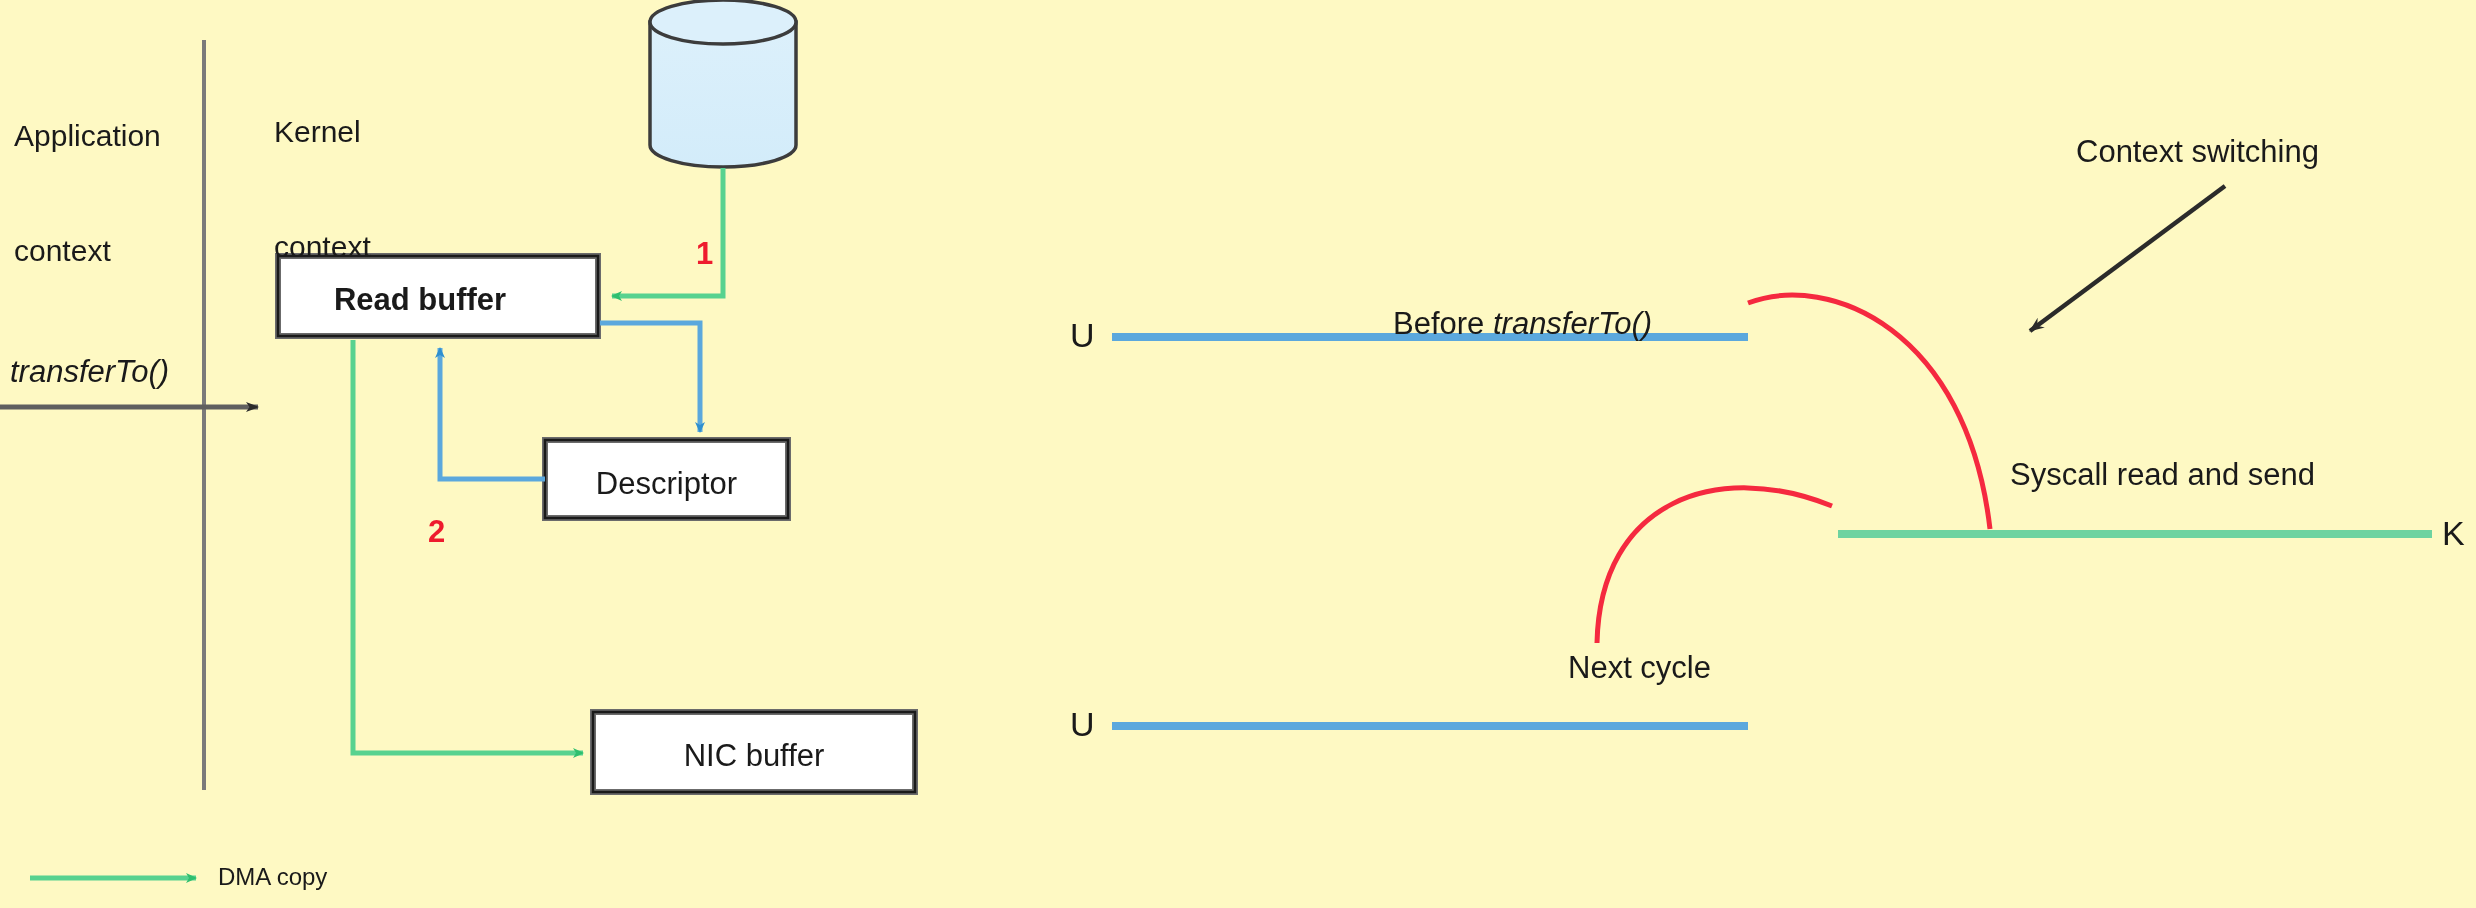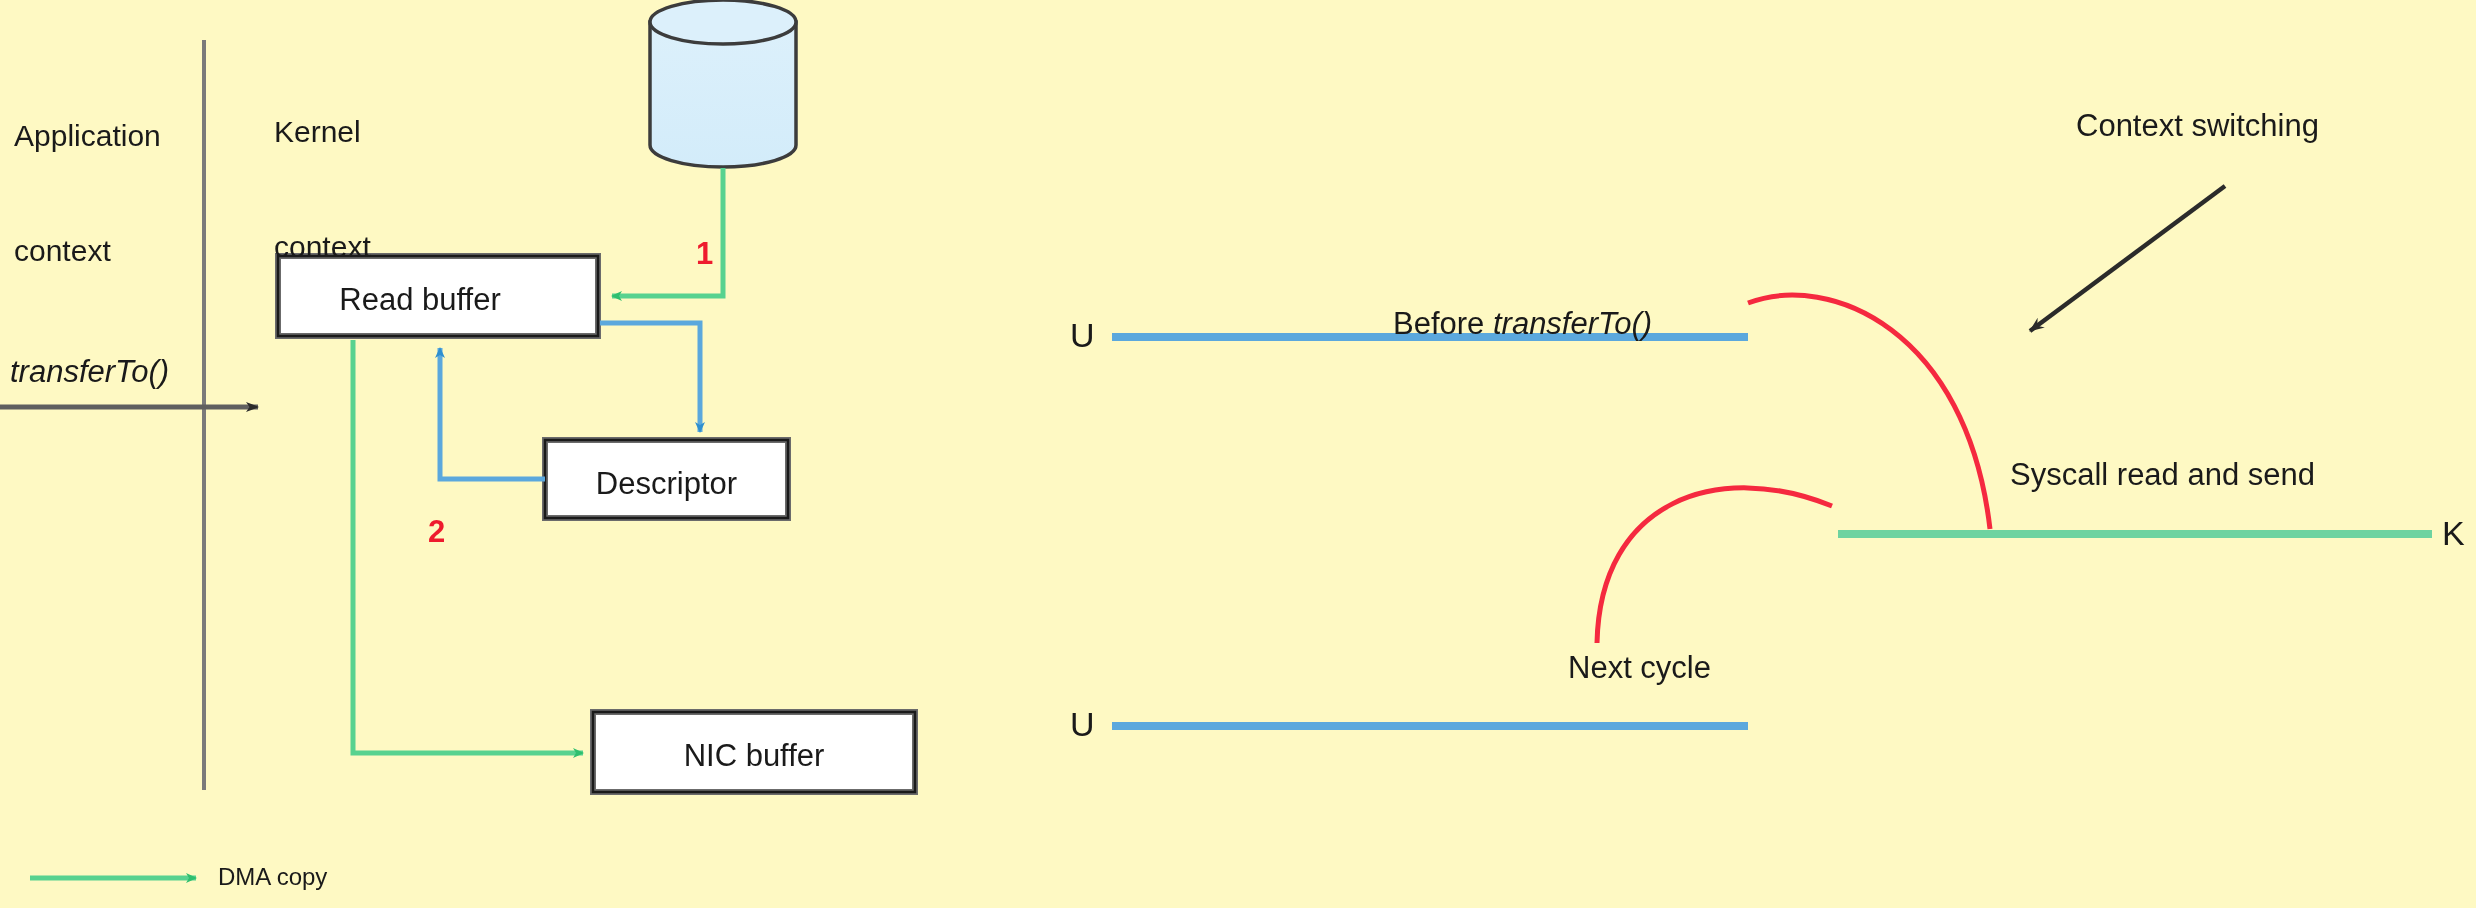--- a/index.html
+++ b/index.html
@@ -134,36 +134,36 @@
     <div>context</div>
   </div>
 
   <div class="lbl lbl-ctx" style="left:274px; top:36px;">
     <div>Kernel</div>
     <div>context</div>
   </div>
 
   <div class="lbl lbl-ital" style="left:10px; top:352px;">transferTo()</div>
 
-  <div class="lbl lbl-box" style="left:278px; top:280px; width:284px; text-align:center;">Read buffer</div>
+  <div class="lbl lbl-box" style="left:278px; top:280px; width:284px; text-align:center;font-weight:bold;">Read buffer</div>
 
   <div class="lbl lbl-box" style="left:593px; top:736px; width:322px; text-align:center;">NIC buffer</div>
 
   <div class="lbl lbl-box" style="left:545px; top:464px; width:243px; text-align:center;">Descriptor</div>
 
   <div class="lbl lbl-num" style="left:696px; top:234px;">1</div>
   <div class="lbl lbl-num" style="left:428px; top:512px;">2</div>
 
   <div class="lbl lbl-legend" style="left:218px; top:862px;">DMA copy</div>
 
   <div class="lbl lbl-ul" style="left:1070px; top:314px;">U</div>
   <div class="lbl lbl-ul" style="left:2442px; top:512px;">K</div>
   <div class="lbl lbl-ul" style="left:1070px; top:703px;">U</div>
 
   <div class="lbl lbl-note" style="left:1393px; top:272px;margin-top:32px;"><span>Before </span><span class="ital-run">transferTo()</span></div>
 
   <div class="lbl lbl-note" style="left:2010px; top:455px;text-align:center;">Syscall read and send</div>
 
   <div class="lbl lbl-note" style="left:1568px; top:648px;">Next cycle</div>
 
-  <div class="lbl lbl-note" style="left:2076px; top:106px;">Context switching</div>
+  <div class="lbl lbl-note" style="left:2076px; top:132px;">Context switching</div>
 
 </div>
 
 </body></html>

